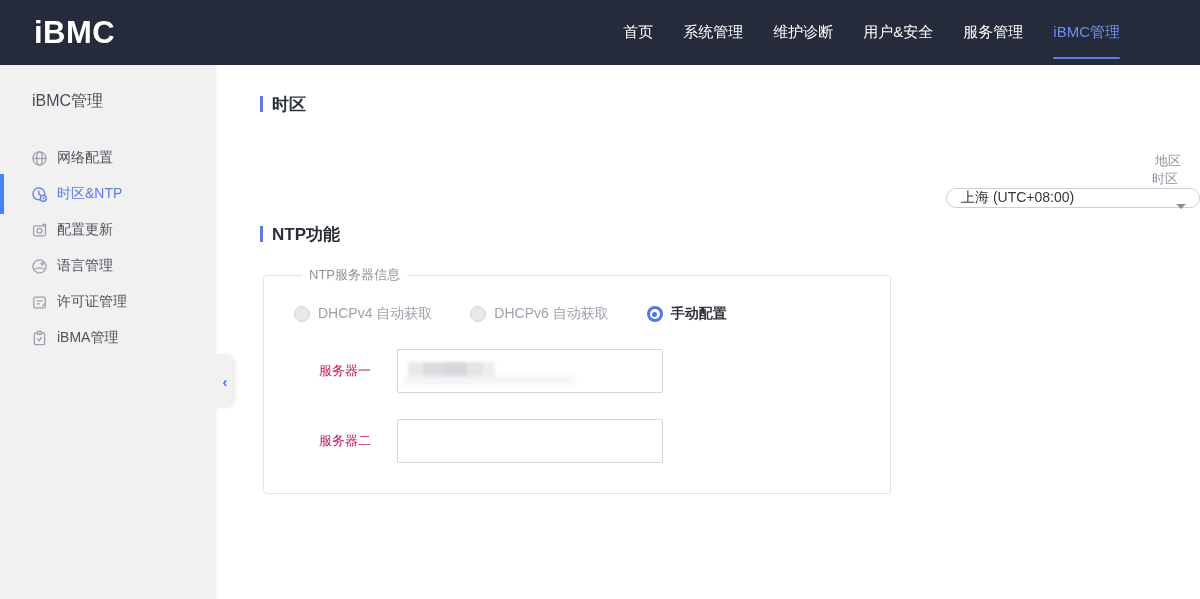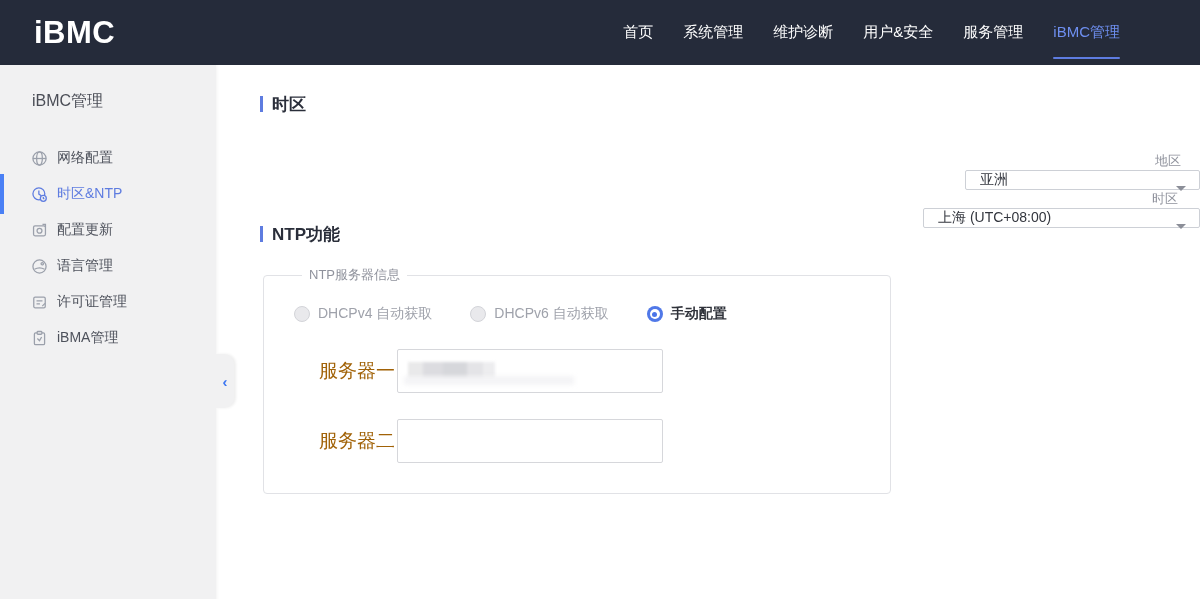--- a/index.html
+++ b/index.html
@@ -45,21 +45,21 @@
   .field-label { font-size:13px; color:#8f929c; }
   .lbl-region { width:45px; margin-left:17px; }
   .lbl-tz { width:48px; margin-left:47px; }
   .select-box { position:relative; height:35px; background:#fff; border:1px solid #cdd0d6;
     border-radius:2px; display:flex; align-items:center; cursor:pointer; }
   .select-box .sel-val { font-size:14px; color:#33363e; padding-left:14px; }
   .select-box .caret { position:absolute; right:13px; top:15px; width:0; height:0;
     border-left:5px solid transparent; border-right:5px solid transparent;
     border-top:5px solid #8b8e98; }
   .sel-region { width:235px; }
-  .sel-tz { width:277px; }
+  .sel-tz { width:254px;border-radius:13px; }
 
   .ntp-title { margin-top:38px; }
   .enable-row { display:flex; align-items:center; margin-top:25px; height:18px; }
   .lbl-enable { width:140px; margin-left:17px; }
 
   .radio { width:16px; height:16px; border-radius:50%; position:relative; flex-shrink:0; }
   .radio.off { background:#fff; border:1px solid #b9bcc3; }
   .radio.on { background:#5078e8; }
   .radio.on::before { content:""; position:absolute; left:3px; top:3px; width:10px; height:10px;
     border-radius:50%; background:#fff; }
@@ -72,21 +72,21 @@
   .radio-group .rlabel.strong { font-weight:bold; color:#2f323a; }
   .gap24 { margin-right:24px; }
   .gap38 { margin-right:38px; }
 
   fieldset.ntp-box { margin-left:3px; margin-top:23px; width:628px;
     border:1px solid #e1e2e6; border-radius:4px; padding:21px 0 30px 30px; }
   fieldset.ntp-box legend { font-size:13px; color:#8f929c; margin-left:8px; padding:0 7px; }
   .mode-row { display:flex; align-items:center; }
   .server-row { display:flex; align-items:center; margin-top:26px; }
   .server-row:first-of-type { margin-top:34px; }
-  .srv-label { width:103px; padding-left:25px; font-size:19px; color:#a16207; }
+  .srv-label { width:103px; padding-left:25px; font-size:13px; color:#be185d; }
   .srv-input { width:266px; height:44px; border:1px solid #d6d7db; border-radius:2px;
     background:#fff; font-size:14px; color:#333; padding:0 10px; outline:none;
     position:relative; display:flex; align-items:center; }
   .redacted { display:flex; filter:blur(1.5px); }
   .redacted i { display:block; height:19px; }
   .r1 { width:15px; background:#e9e9ea; }
   .r2 { width:20px; background:#dcdce0; }
   .r3 { width:24px; background:#d6d7db; }
   .r4 { width:16px; background:#e4e4e7; }
   .r5 { width:12px; background:#ededef; }
@@ -191,24 +191,20 @@
 
   <main class="main">
 
     <div class="section-title">
       <span class="bar"></span>
       <span class="txt">时区</span>
     </div>
 
     <div class="tz-row">
       <span class="field-label lbl-region">地区</span>
-      <div class="select-box sel-region">
-        <span class="sel-val">亚洲</span>
-        <span class="caret"></span>
-      </div>
       <span class="field-label lbl-tz">时区</span>
       <div class="select-box sel-tz">
         <span class="sel-val">上海 (UTC+08:00)</span>
         <span class="caret"></span>
       </div>
     </div>
 
     <div class="section-title ntp-title">
       <span class="bar"></span>
       <span class="txt">NTP功能</span>

